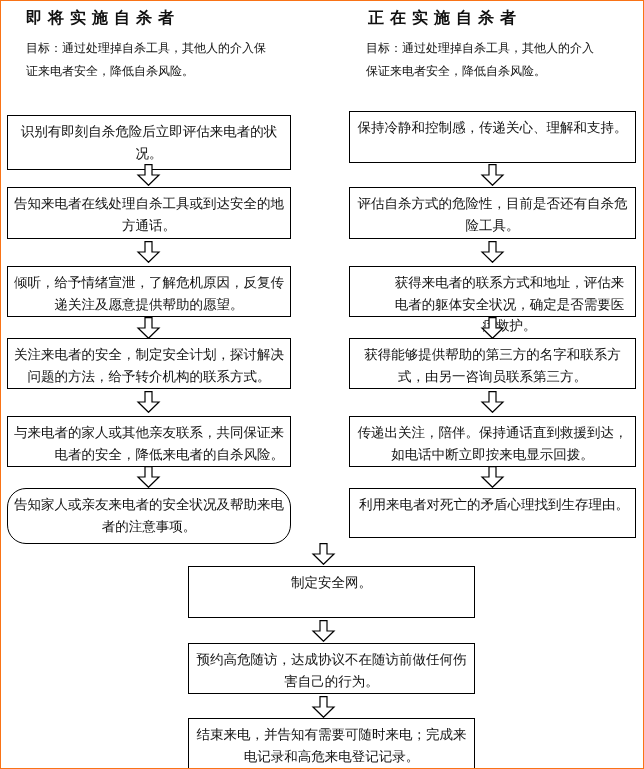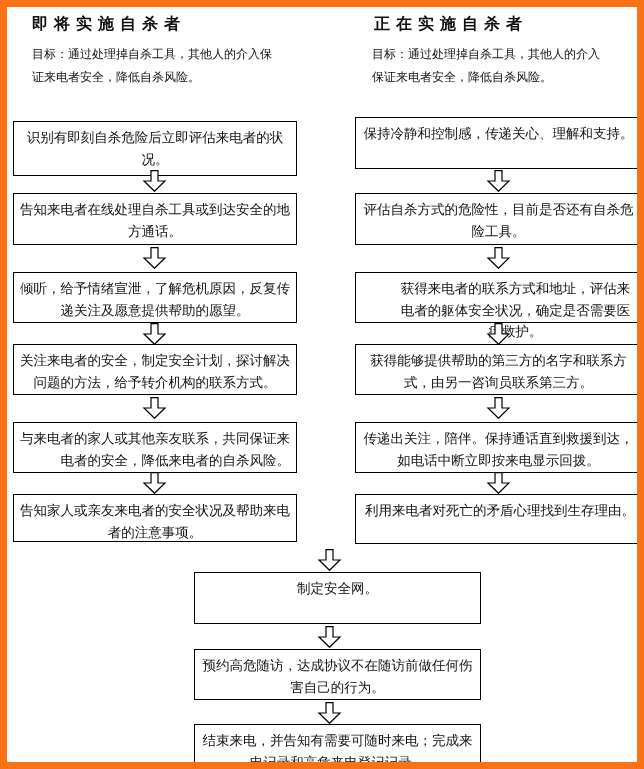--- a/index.html
+++ b/index.html
@@ -5,21 +5,21 @@
   html, body {
     margin: 0;
     padding: 0;
     background: #ffffff;
   }
   #page {
     position: relative;
     width: 644px;
     height: 769px;
     background: #ffffff;
-    border: 7px solid #f97316;
+    border: 1px solid #f97316;
     box-sizing: border-box;
     font-family: "Liberation Sans", sans-serif;
     color: #111111;
     overflow: hidden;
   }
   .col-title {
     position: absolute;
     font-size: 16px;
     font-weight: bold;
     letter-spacing: 6px;
@@ -62,21 +62,21 @@
 
   <div class="col-title" style="left:367px; top:7px;">正在实施自杀者</div>
   <div class="col-goal" style="left:365px; top:36px; width:280px;">目标：通过处理掉自杀工具，其他人的介入
 保证来电者安全，降低自杀风险。</div>
 
   <div class="box" style="left:6px; top:114px; width:284px; height:55px;">识别有即刻自杀危险后立即评估来电者的状况。</div>
   <div class="box" style="left:6px; top:186px; width:284px; height:52px;text-align:center;">告知来电者在线处理自杀工具或到达安全的地方通话。</div>
   <div class="box" style="left:6px; top:265px; width:284px; height:51px;">倾听，给予情绪宣泄，了解危机原因，反复传递关注及愿意提供帮助的愿望。</div>
   <div class="box" style="left:6px; top:337px; width:284px; height:51px;">关注来电者的安全，制定安全计划，探讨解决问题的方法，给予转介机构的联系方式。</div>
   <div class="box" style="left:6px; top:415px; width:284px; height:51px;text-align:right;">与来电者的家人或其他亲友联系，共同保证来电者的安全，降低来电者的自杀风险。</div>
-  <div class="box" style="left:6px; top:487px; width:284px; height:48px;">告知家人或亲友来电者的安全状况及帮助来电者的注意事项。</div>
+  <div class="box" style="left:6px; top:487px; width:284px; height:56px;border-radius:19px;">告知家人或亲友来电者的安全状况及帮助来电者的注意事项。</div>
 
   <div class="arrow" style="left:135px; top:163px;">
     <svg viewBox="0 0 25 22">
         <path d="M9 0.6 L16 0.6 L16 11 L23 11 L12.5 21.3 L2 11 L9 11 Z" fill="#ffffff" stroke="#000000" stroke-width="1.2"></path>
       </svg>
   </div>
   <div class="arrow" style="left:135px; top:240px;">
     <svg viewBox="0 0 25 22">
         <path d="M9 0.6 L16 0.6 L16 11 L23 11 L12.5 21.3 L2 11 L9 11 Z" fill="#ffffff" stroke="#000000" stroke-width="1.2"></path>
       </svg>

